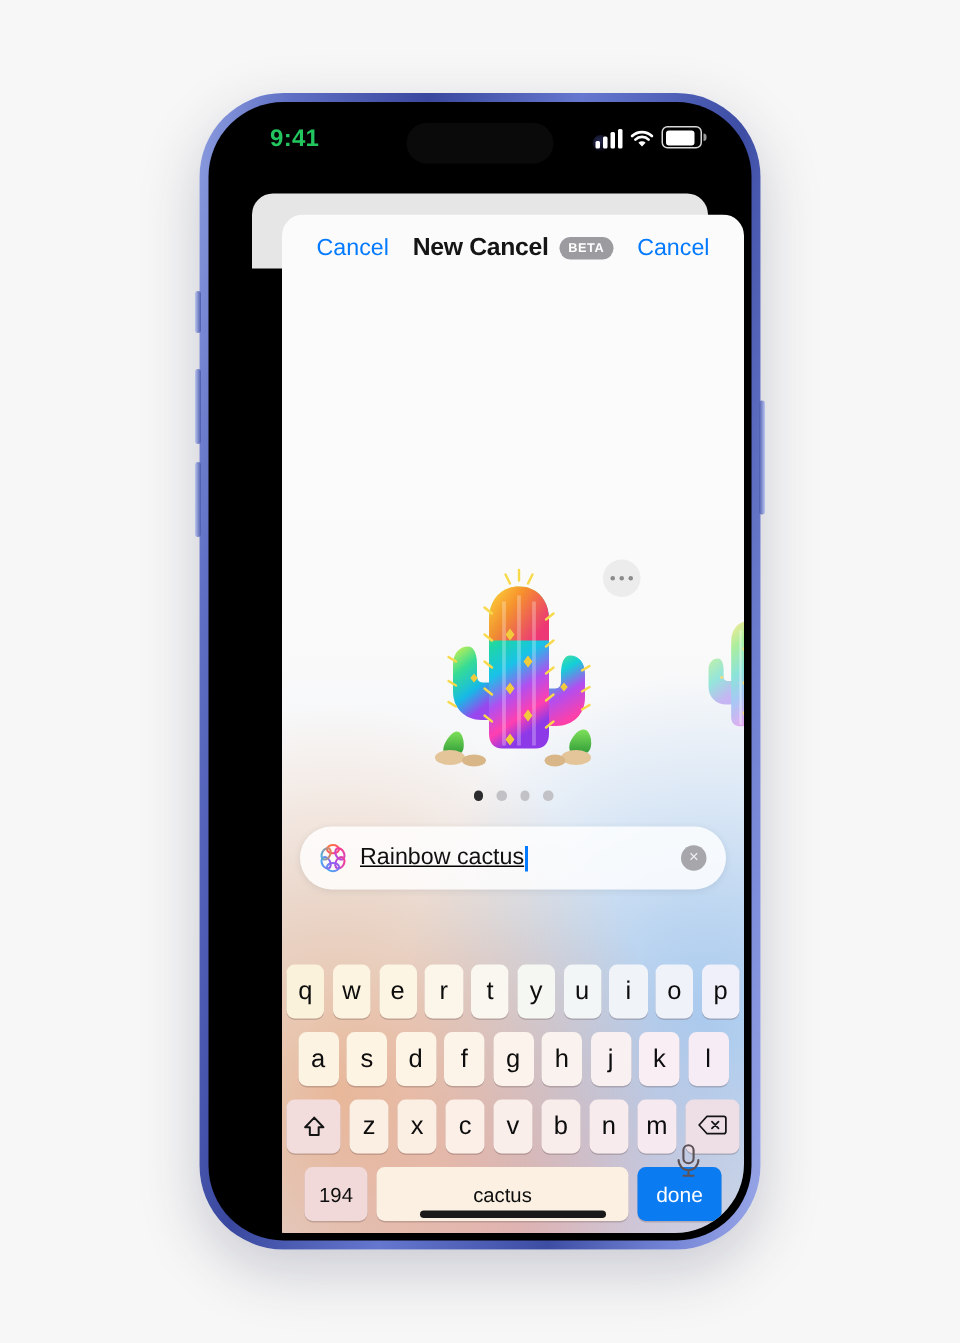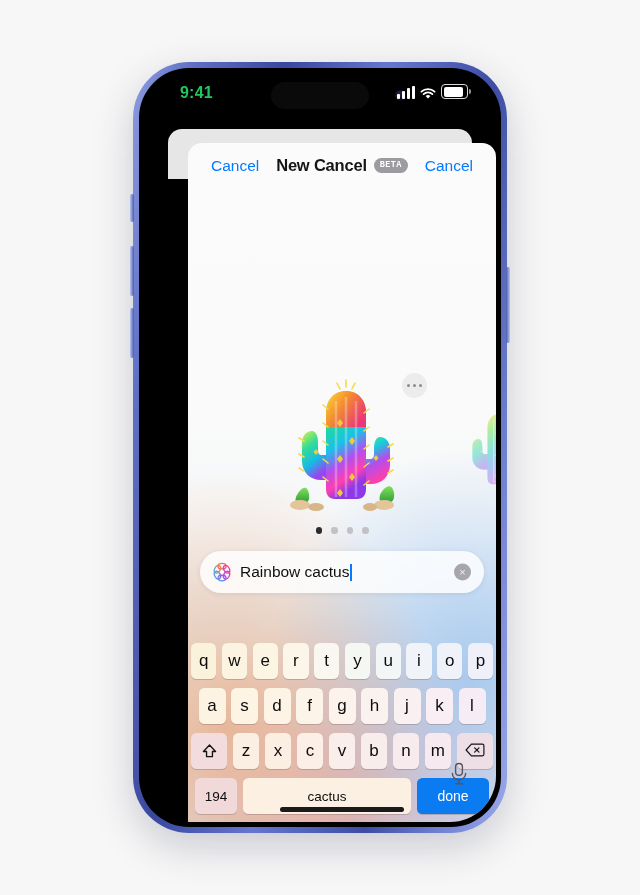--- a/index.html
+++ b/index.html
@@ -70,42 +70,42 @@
     margin-left:44px;
   }
 
   
   #sheet-header{position:relative;height:52px;}
   #cancel-button{position:absolute;left:23px;top:14px;font-size:15.5px;color:#047aff;cursor:pointer;}
   #insert-button{position:absolute;right:23px;top:14px;font-size:15.5px;color:#047aff;font-weight:500;cursor:pointer;}
   #header-title-wrap{position:absolute;left:0;right:0;top:13px;display:flex;justify-content:center;align-items:center;gap:7px;}
   #sheet-title{font-size:16.5px;font-weight:bold;color:#151515;letter-spacing:-.2px;}
   #beta-badge{font-size:8.5px;font-weight:bold;color:#fff;background:#9b9ba0;
-    padding:2px 6px 2.5px;border-radius:8px;letter-spacing:.4px;font-family:Liberation Mono, monospace;}
+    padding:2px 6px 2.5px;border-radius:8px;letter-spacing:.4px;}
 
   
   #emoji-canvas{position:relative;height:300px;}
   #more-options-button{position:absolute;left:214px;top:178px;width:25px;height:25px;border-radius:50%;
     background:#ececec;display:flex;align-items:center;justify-content:center;gap:2.5px;cursor:pointer;}
   .dot-sm{width:3.2px;height:3.2px;border-radius:50%;background:#8b8b8b;}
 
   #emoji-main{position:absolute;left:88px;top:180px;width:140px;height:140px;}
   #emoji-next{position:absolute;left:268px;top:210px;width:88px;height:88px;opacity:.95;}
 
   #page-dots{position:absolute;left:0;right:0;top:332px;display:flex;justify-content:center;gap:9px;}
   .page-dot{width:6.5px;height:6.5px;border-radius:50%;background:#c2c2c6;cursor:pointer;}
   .page-dot.active{background:#2c2c2e;}
 
   
   #input-row{position:absolute;left:0;right:0;top:408px;padding:0 12px;box-sizing:border-box;}
   #prompt-field{
     height:42px;border-radius:21px;
     background:rgba(255,255,255,.82);
     box-shadow:0 1px 5px rgba(60,70,90,.12);
-    display:flex;align-items:center;padding:0 11px 0 11px;position:relative;cursor:text;
+    display:flex;align-items:center;padding:0 11px 0 11px;position:relative;cursor:text;text-decoration:underline;
   }
   #ai-bloom-icon{width:22px;height:22px;flex:0 0 22px;margin-right:7px;}
   #prompt-text{font-size:15.5px;color:#101010;white-space:nowrap;}
   #text-cursor{display:inline-block;width:2px;height:17px;background:#047aff;
     margin-left:1px;vertical-align:-3px;}
   #clear-button{position:absolute;right:13px;top:50%;transform:translateY(-50%);
     width:17px;height:17px;border-radius:50%;background:#a6a6ab;color:#f1f1f1;
     font-size:11px;line-height:17px;text-align:center;cursor:pointer;}
 
   
@@ -121,21 +121,21 @@
   .key{
     width:27px;height:36px;border-radius:5.5px;
     display:flex;align-items:center;justify-content:center;
     font-size:17px;color:#0d0d0d;
     box-shadow:0 1px 0 rgba(100,80,80,.28);
     cursor:pointer;user-select:none;
   }
   .key.wide{width:37px;}
   #key-123{width:42px;font-size:13.5px;}
   #key-space{flex:1;max-width:168px;font-size:13.5px;}
-  #key-done{width:72px;background:#0b7bf2!important;color:#fff;font-size:14px;}
+  #key-done{width:56px;background:#0b7bf2!important;color:#fff;font-size:14px;}
   #kb-bottom-row{gap:6px;}
   .kb-icon{width:19px;height:19px;}
 
   #dictation-button{position:absolute;right:27px;bottom:36px;width:20px;height:24px;cursor:pointer;}
   #home-indicator{position:absolute;left:50%;bottom:10px;transform:translateX(-50%);
     width:124px;height:5px;border-radius:3px;background:#1a1a1a;}
 </style>
 </head>
 <body>
 

